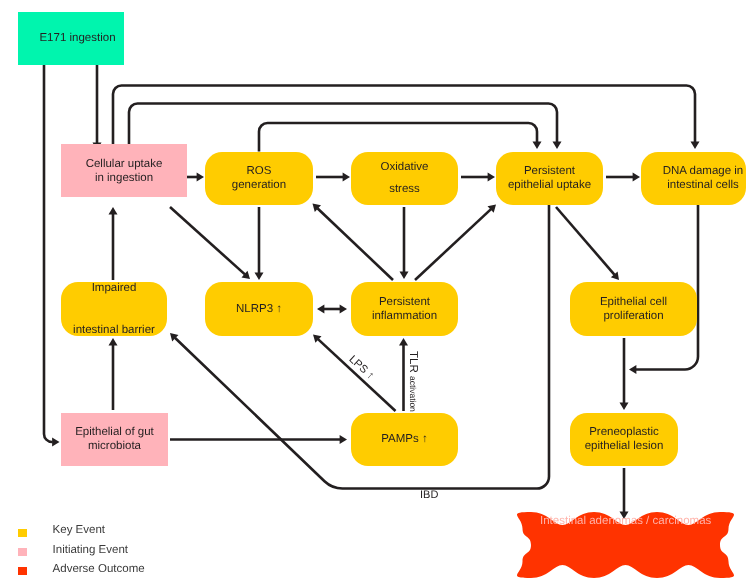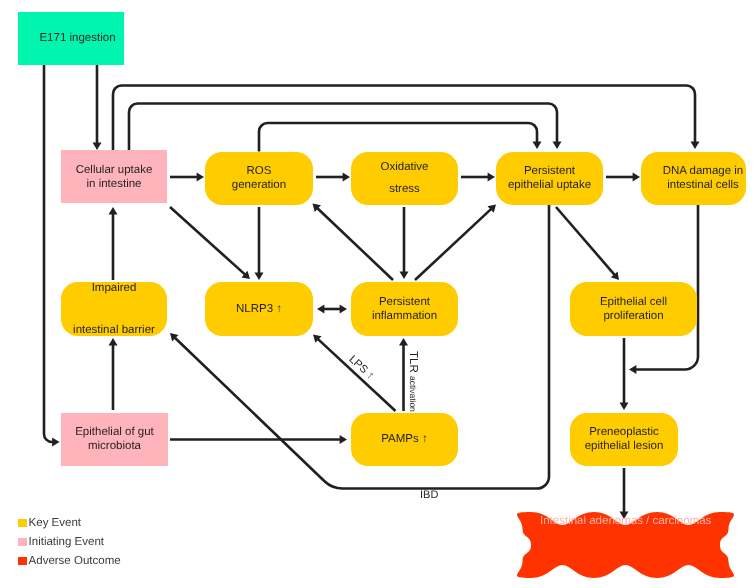--- a/index.html
+++ b/index.html
@@ -13,21 +13,21 @@
         font-size:11.5px;line-height:14px;}
   .ke{background:#FFCC00;border-radius:17px;}
   .ie{background:#FFB3BA;}
   .stim{background:#00F5AE;padding-left:14px;}
   .edgelabel{position:absolute;font-size:11px;color:#231f20;white-space:nowrap;
              transform-origin:0 0;line-height:1;}
   .edgelabel.tlr{font-size:0;}
   .tlr-a{font-size:11.5px;}
   .tlr-b{font-size:8.5px;}
   #legend{position:absolute;left:17.9px;top:517.5px;}
-  .legend-row{display:flex;align-items:flex-start;height:19.3px;}
+  .legend-row{display:flex;align-items:flex-end;height:19.3px;gap:24px;}
   .legend-swatch{width:8.7px;height:8px;margin-right:2px;margin-top:1px;flex:0 0 auto;}
   .legend-label{font-size:11.5px;color:#3b3b3b;line-height:11.5px;}
   #outcome-label{position:absolute;color:#FFB3AA;font-size:11.5px;white-space:nowrap;}
 </style>
 </head>
 <body>
 
 <div id="canvas">
 
   <svg id="arrows" viewBox="0 0 755 588" xmlns="http://www.w3.org/2000/svg">
@@ -88,23 +88,23 @@
 
     </g>
 
     <path id="outcome-blob" fill="#FF3300" stroke="none" d="M531.0,545.0 C531.0,534.8 522.5,538.8 522.5,528.6 C522.5,516.6 505.6,512.0 531.0,512.0 C547.4,512.0 554.3,525.0 562.5,525.0 C570.7,525.0 577.6,512.0 594.0,512.0 C610.4,512.0 617.3,525.0 625.5,525.0 C633.7,525.0 640.6,512.0 657.0,512.0 C673.4,512.0 680.3,525.0 688.5,525.0 C696.7,525.0 703.6,512.0 720.0,512.0 C745.4,512.0 728.5,516.6 728.5,528.6 C728.5,538.8 720.0,534.8 720.0,545.0 C720.0,555.2 728.5,551.2 728.5,561.4 C728.5,573.4 745.4,578.0 720.0,578.0 C703.6,578.0 696.7,565.0 688.5,565.0 C680.3,565.0 673.4,578.0 657.0,578.0 C640.6,578.0 633.7,565.0 625.5,565.0 C617.3,565.0 610.4,578.0 594.0,578.0 C577.6,578.0 570.7,565.0 562.5,565.0 C554.3,565.0 547.4,578.0 531.0,578.0 C505.6,578.0 522.5,573.4 522.5,561.4 C522.5,551.2 531.0,555.2 531.0,545.0 Z"></path>
   </svg>
 
   <div class="node stim" style="left:17.5px;top:11.5px;width:106px;height:53px;">
     <span>E171 ingestion</span>
   </div>
 
-  <div class="node ie" style="left:61px;top:150px;width:106px;height:53px;">
+  <div class="node ie" style="left:61px;top:144px;width:126px;height:53px;">
     <span>Cellular uptake</span>
-    <span>in intestine</span>
+    <span>in ingestion</span>
   </div>
 
   <div class="node ke" style="left:205px;top:151.5px;width:108px;height:53px;">
     <span>ROS</span>
     <span>generation</span>
   </div>
 
   <div class="node ke" style="left:351px;top:151.5px;width:107px;height:53px;gap:8px;">
     <span>Oxidative</span>
     <span>stress</span>

